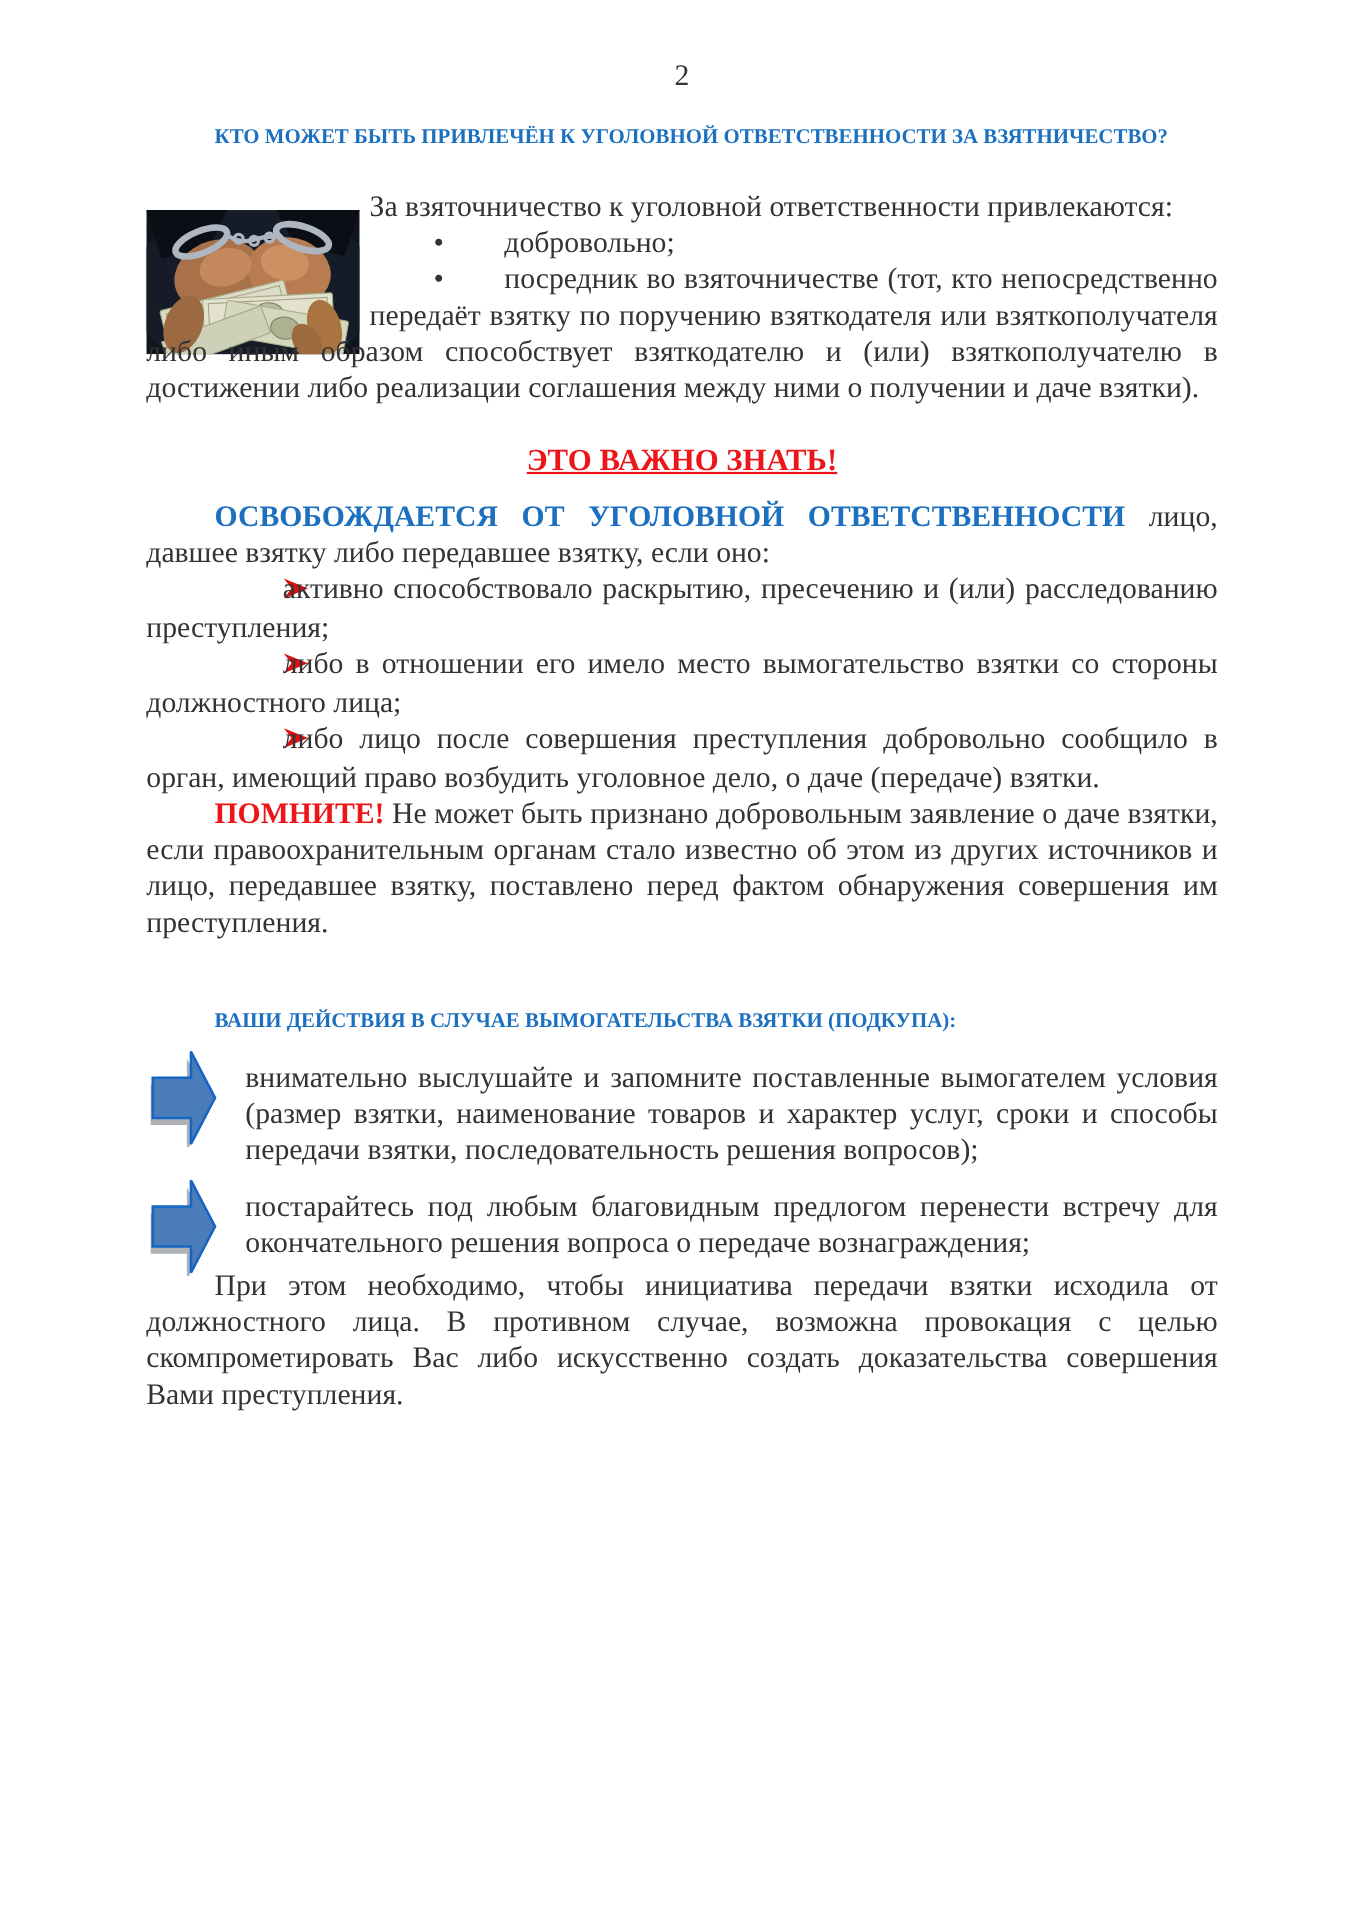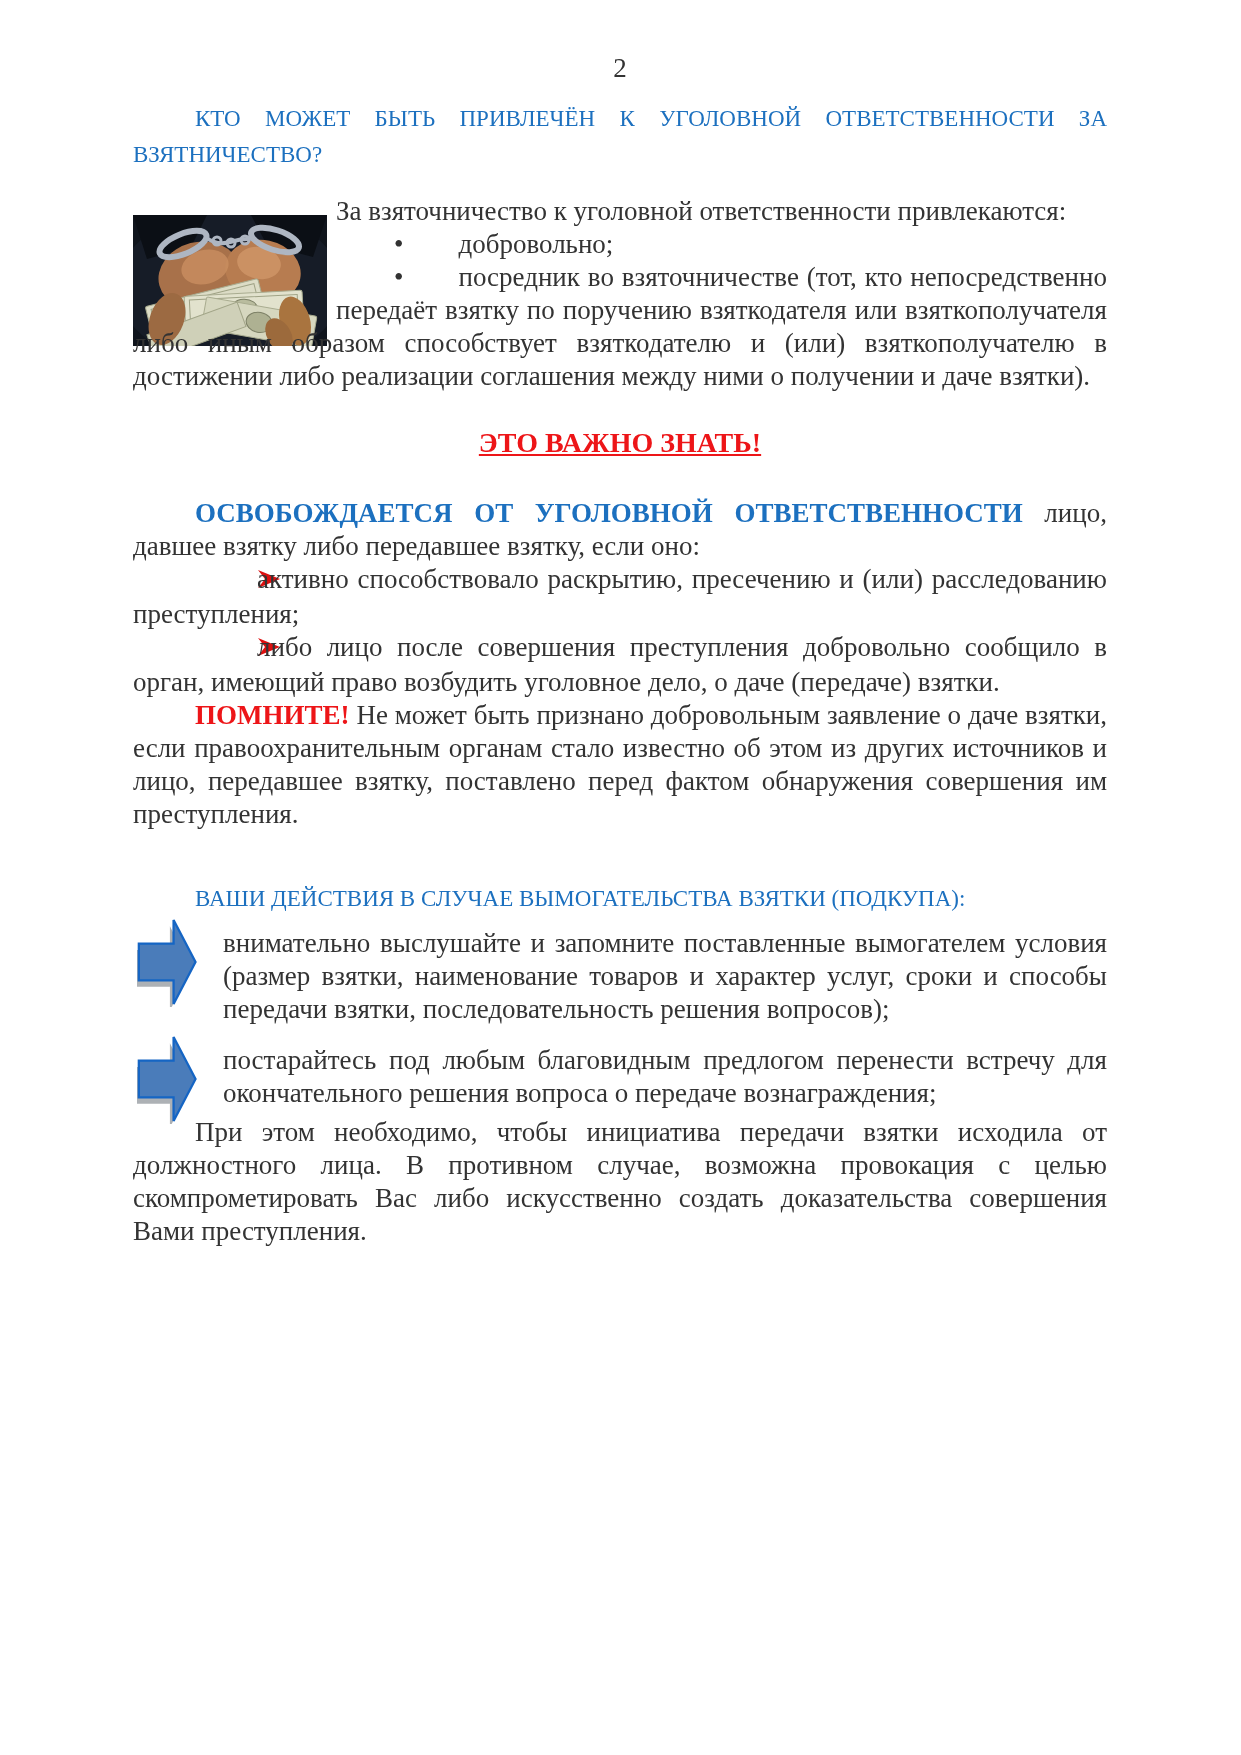--- a/index.html
+++ b/index.html
@@ -11,21 +11,21 @@
     padding:52px 134px 0 133px;
     font-family:"Liberation Serif","DejaVu Serif",serif;
     font-size:27px;line-height:33px;
     color:var(--text,#333);
     overflow:hidden;
   }
   p{margin:0;}
   .page-number{text-align:center;line-height:33px;margin-bottom:14px;}
   .h-blue{
     color:var(--blue,#1C70BF);
-    font-weight:normal;font-size:23px;line-height:36px;
+    font-weight:bold;font-size:19px;line-height:48px;
     text-align:justify;text-indent:62px;
     margin-top:16px;
   }
   .intro-block{margin-top:22px;}
   .photo{
     float:left;width:194px;height:131px;
     margin:20px 9px -28px 0;
   }
   .photo svg{display:block;}
   .lead{text-align:justify;}
@@ -36,21 +36,21 @@
   .g38{width:38px;}
   .h-red{
     clear:both;
     color:var(--red,#ED1518);
     font-weight:bold;font-size:28px;
     text-align:center;
     margin-top:33px;
     text-decoration:underline;
   }
   .para{text-align:justify;text-indent:62px;}
-  .release-para{margin-top:38px;}
+  .release-para{margin-top:18px;}
   .blue-bold{color:var(--blue,#1C70BF);font-weight:bold;}
   .red-bold{color:var(--red,#ED1518);font-weight:bold;}
   .check-item{text-align:justify;text-indent:62px;}
   .chevron{display:inline-block;width:24px;vertical-align:-2px;}
   .h-blue.second{margin-top:50px;}
   .action-item{
     position:relative;
     padding-left:90px;
     margin-top:10px;
     min-height:72px;
@@ -123,20 +123,23 @@
   </div>
 
   <p class="h-red">ЭТО ВАЖНО ЗНАТЬ!</p>
 
   <p class="para release-para"><span class="blue-bold">ОСВОБОЖДАЕТСЯ ОТ УГОЛОВНОЙ ОТВЕТСТВЕННОСТИ</span><span> лицо, давшее взятку либо передавшее взятку, если оно:</span></p>
 
   <p class="check-item"><span class="chevron"><svg viewBox="0 0 24 22" width="24" height="22">
           <polygon points="1,2 23,11 1,20 8,11" style="fill:var(--chevron_red,#DD0F0F)"></polygon>
         </svg></span><span class="gap g38"></span><span>активно способствовало раскрытию, пресечению и (или) расследованию преступления;</span></p>
 
+  <p class="check-item"><span class="chevron"><svg viewBox="0 0 24 22" width="24" height="22">
+          <polygon points="1,2 23,11 1,20 8,11" style="fill:var(--chevron_red,#DD0F0F)"></polygon>
+        </svg></span><span class="gap g38"></span><span>либо в отношении его имело место вымогательство взятки со стороны должностного лица;</span></p>
 
   <p class="check-item"><span class="chevron"><svg viewBox="0 0 24 22" width="24" height="22">
           <polygon points="1,2 23,11 1,20 8,11" style="fill:var(--chevron_red,#DD0F0F)"></polygon>
         </svg></span><span class="gap g38"></span><span>либо лицо после совершения преступления добровольно сообщило в орган, имеющий право возбудить уголовное дело, о даче (передаче) взятки.</span></p>
 
   <p class="para"><span class="red-bold">ПОМНИТЕ!</span><span> Не может быть признано добровольным заявление о даче взятки, если правоохранительным органам стало известно об этом из других источников и лицо, передавшее взятку, поставлено перед фактом обнаружения совершения им преступления.</span></p>
 
   <p class="h-blue second">ВАШИ ДЕЙСТВИЯ В СЛУЧАЕ ВЫМОГАТЕЛЬСТВА ВЗЯТКИ (ПОДКУПА):</p>
 
   <div class="action-item">

